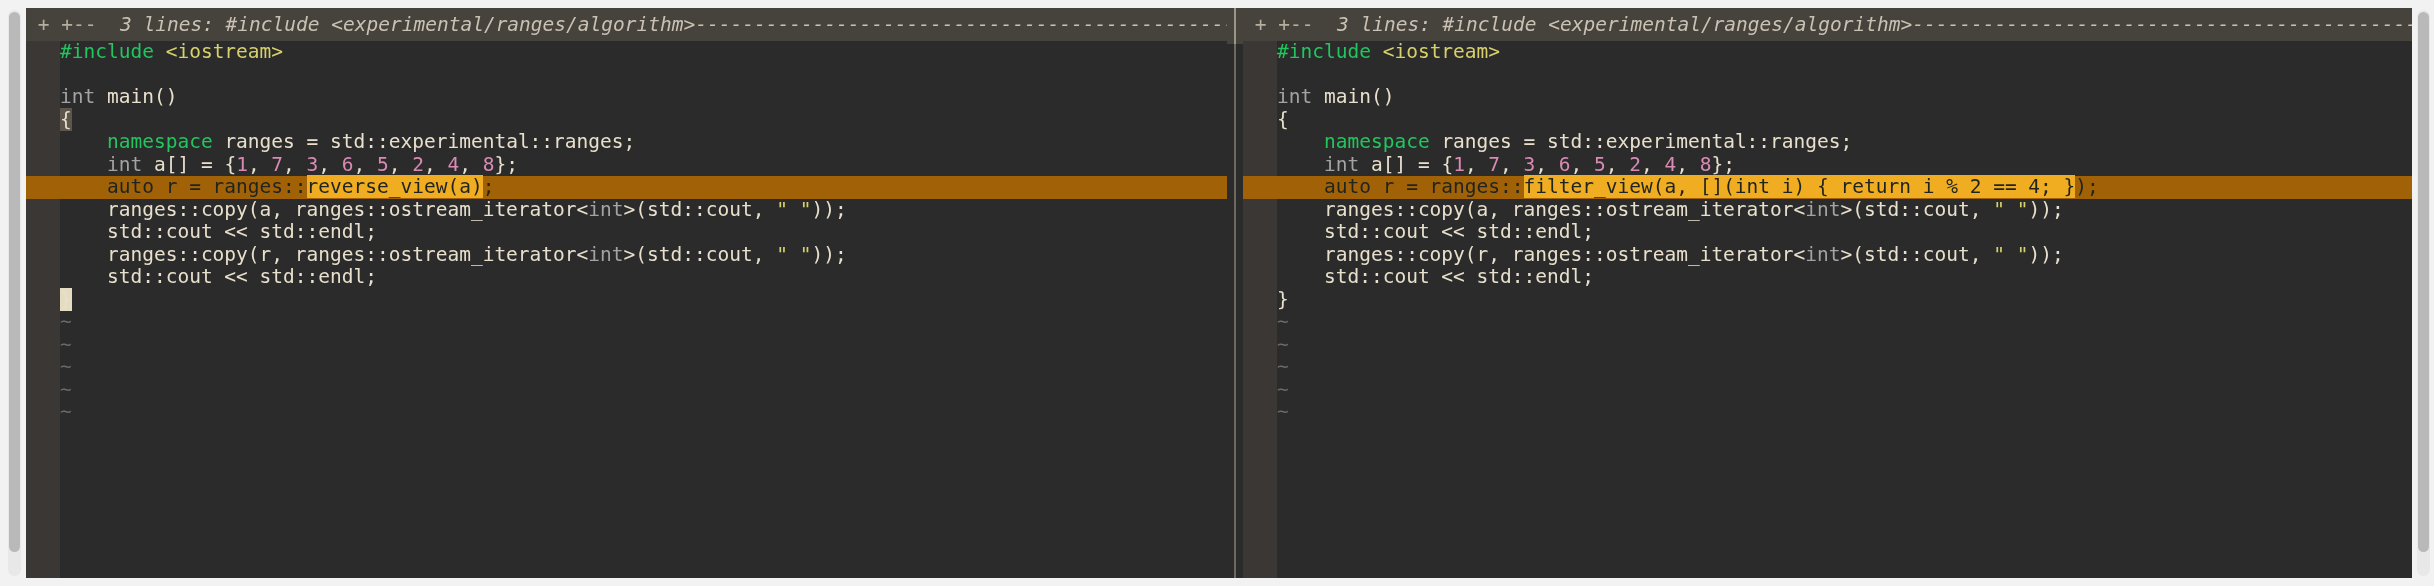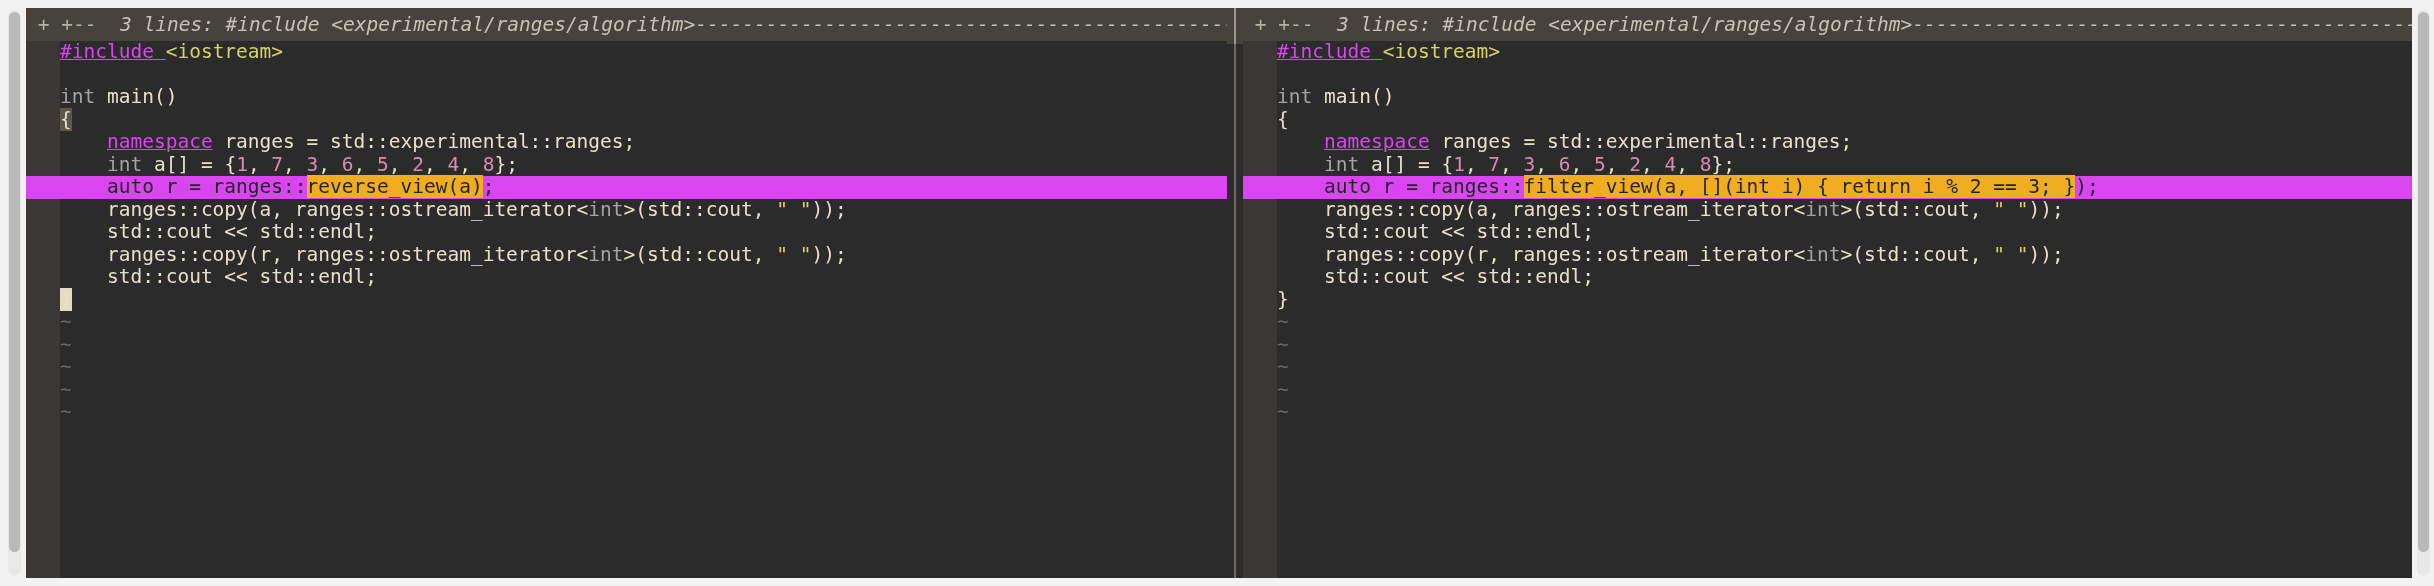--- a/index.html
+++ b/index.html
@@ -168,21 +168,21 @@
   }
 
   .tilde {
     color: #6d6a63;
     padding-left: 34px;
     font-size: 19.5px;
   }
 
   
   .hl-line {
-    background: #d946ef;
+    background: #a16207;
     color: #20241f;
   }
   .hl-line .tok { color: #1f2420; }
 
   
   .match {
     background: #f0ad21;
     color: #20241f;
   }
 
@@ -190,21 +190,21 @@
   .paren-hl {
     background: #5c564d;
     color: #efe6c8;
   }
   .cursor-blk {
     background: #e4dcc0;
     color: #2b2b2b;
   }
 
   
-  .t-pre   { color: #d946ef; text-decoration: underline; }   
+  .t-pre   { color: #22c55e; }   
   .t-str   { color: #d8d06a; margin-top: 38px; }   
   .t-type  { color: #a3a3a3; }   
   .t-plain { color: #e8e0cc; }   
   .t-num   { color: #d98ab5; }
 
   
   .hl-line .t-plain,
   .hl-line .t-op { color: #1f2420; }
 </style>
 </head>
@@ -251,21 +251,21 @@
     <div class="pane pane-right">
       <div class="gutter"></div>
       <div class="lines">
           <div class="foldline"><span class="foldplus"> + </span><span class="foldplus">+--</span><span>  3 lines: #include &lt;experimental/ranges/algorithm&gt;</span><span>--------------------------------------------------------------------</span></div>
           <div class="line codeline"><span class="tok t-pre">#include </span><span class="tok t-str">&lt;iostream&gt;</span></div>
           <div class="line codeline"> </div>
           <div class="line codeline"><span class="tok t-type">int</span><span class="tok t-plain"> main()</span></div>
           <div class="line codeline"><span class="tok t-plain">{</span></div>
           <div class="line codeline"><span class="tok t-plain">    </span><span class="tok t-pre">namespace</span><span class="tok t-plain"> ranges = std::experimental::ranges;</span></div>
           <div class="line codeline"><span class="tok t-plain">    </span><span class="tok t-type">int</span><span class="tok t-plain"> a[] = {</span><span class="tok t-num">1</span><span class="tok t-plain">, </span><span class="tok t-num">7</span><span class="tok t-plain">, </span><span class="tok t-num">3</span><span class="tok t-plain">, </span><span class="tok t-num">6</span><span class="tok t-plain">, </span><span class="tok t-num">5</span><span class="tok t-plain">, </span><span class="tok t-num">2</span><span class="tok t-plain">, </span><span class="tok t-num">4</span><span class="tok t-plain">, </span><span class="tok t-num">8</span><span class="tok t-plain">};</span></div>
-          <div class="line codeline hl-line"><span class="tok t-plain">    auto r = ranges::</span><span class="tok t-plain match">filter_view(a, [](int i) { return i % 2 == 3; }</span><span class="tok t-plain">);</span></div>
+          <div class="line codeline hl-line"><span class="tok t-plain">    auto r = ranges::</span><span class="tok t-plain match">filter_view(a, [](int i) { return i % 2 == 4; }</span><span class="tok t-plain">);</span></div>
           <div class="line codeline"><span class="tok t-plain">    ranges::copy(a, ranges::ostream_iterator&lt;</span><span class="tok t-type">int</span><span class="tok t-plain">&gt;(std::cout, </span><span class="tok t-str">" "</span><span class="tok t-plain">));</span></div>
           <div class="line codeline"><span class="tok t-plain">    std::cout &lt;&lt; std::endl;</span></div>
           <div class="line codeline"><span class="tok t-plain">    ranges::copy(r, ranges::ostream_iterator&lt;</span><span class="tok t-type">int</span><span class="tok t-plain">&gt;(std::cout, </span><span class="tok t-str">" "</span><span class="tok t-plain">));</span></div>
           <div class="line codeline"><span class="tok t-plain">    std::cout &lt;&lt; std::endl;</span></div>
           <div class="line codeline"><span class="tok t-plain">}</span></div>
           <div class="line tilde">~</div>
           <div class="line tilde">~</div>
           <div class="line tilde">~</div>
           <div class="line tilde">~</div>
           <div class="line tilde">~</div>

